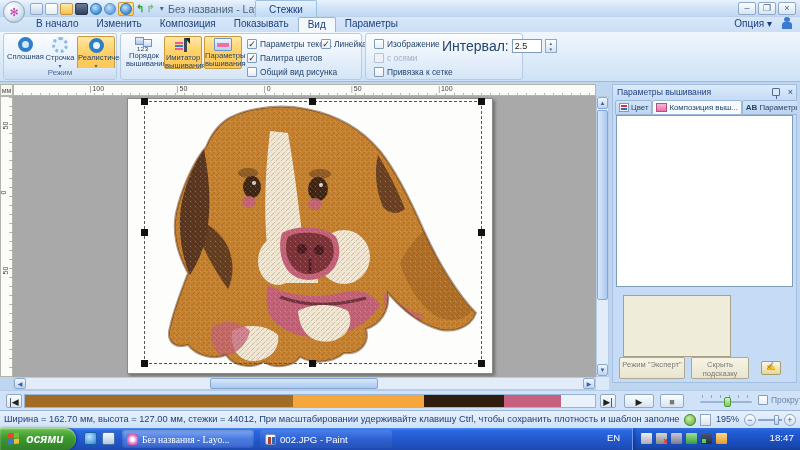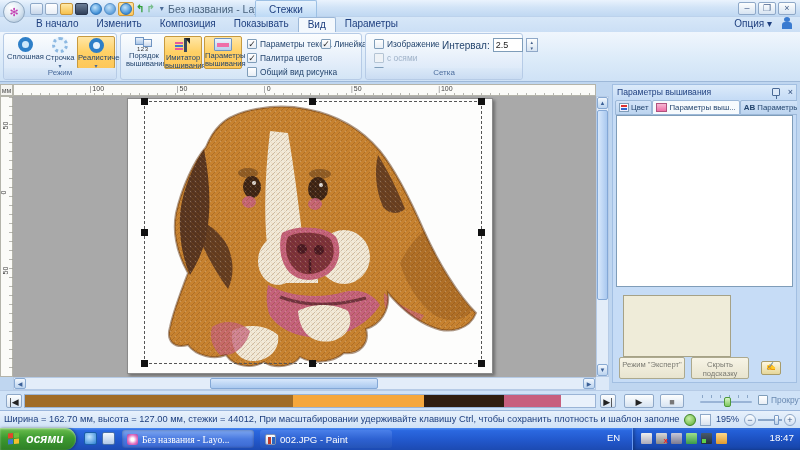--- a/index.html
+++ b/index.html
@@ -71,21 +71,21 @@
   .i-folder { width:18px; height:13px; position:relative; background:linear-gradient(#eef5fd,#b7cfeb); border:1px solid #6f94c2; border-radius:1px; }
   .i-folder:before { content:""; position:absolute; left:2px; top:4px; right:2px; height:4px; background:#ef6fa8; }
   .cbrow { position:absolute; display:flex; align-items:center; gap:3px; }
   .cb { width:10px; height:10px; background:linear-gradient(#ffffff,#e8eef5); border:1px solid #7f9db9; border-radius:1px;
     font-size:9px; line-height:9px; text-align:center; color:#2d2d2d; }
   .cb .mk { visibility:hidden; }
   .cb.on .mk { visibility:visible; }
   .cb-lab { font-size:8.4px; color:#24456e; white-space:nowrap; }
   .cbrow.dis .cb { background:#eef2f6; border-color:#b4c4d4; }
   .cbrow.dis .cb-lab { color:#9fb2c8; }
-  .spin-lab { font-size:10px; color:#24456e; }
+  .spin-lab { font-size:14px; color:#24456e; }
   .spinbox { width:30px; height:14px; background:#fff; border:1px solid #7f9db9; font-size:9px; padding:1px 2px; color:#222; }
   .spinarr { width:12px; height:14px; border:1px solid #8fa8c8; background:linear-gradient(#fdfefe,#d7e4f2);
     font-size:5px; color:#44608c; text-align:center; line-height:6px; }
 
   
   .rcorner { left:0; top:84px; width:13px; height:12px; background:#f4f4f0; border:1px solid #b4b4aa;
     font-size:7px; color:#555; text-align:center; line-height:11px; }
   .hruler { left:13px; top:84px; width:583px; height:12px; background:#fbfbf8; border:1px solid #b4b4aa; overflow:hidden;
     }
   .hruler .ticks { position:absolute; inset:0;
@@ -314,21 +314,20 @@
       </div>
       <div class="cbrow" style="left:8px; top:33px;">
         <span class="cb"><span class="mk">✓</span></span>
         <span class="cb-lab">Привязка к сетке</span>
       </div>
       <div class="cbrow" style="left:76px; top:4px;">
         <span class="spin-lab">Интервал:</span>
         <span class="spinbox">2.5</span>
         <span class="spinarr">▴<br>▾</span>
       </div>
-      <div class="g-label">Сетка</div>
     </div>
   </div>
 
   <div class="abs rcorner">мм</div>
   <div class="abs hruler">
     <span class="ticks"></span>
     <span class="rlab" style="left:13%;">100</span>
     <span class="rlab" style="left:28%;">50</span>
     <span class="rlab" style="left:43%;">0</span>
     <span class="rlab" style="left:58%;">50</span>
@@ -414,21 +413,21 @@
     <div class="p-head">Параметры вышивания</div>
     <span class="p-pin"></span>
     <span class="p-close">×</span>
     <div class="p-tabs">
       <span class="p-tab">
         <span class="ic-pal"></span>
         <span>Цвет</span>
       </span>
       <span class="p-tab active">
         <span class="ic-pink"></span>
-        <span>Параметры выш...</span>
+        <span>Композиция выш...</span>
       </span>
       <span class="p-tab">
         <span class="ab">AB</span>
         <span>Параметры текста</span>
       </span>
     </div>
     <div class="p-body"></div>
     <div class="p-hint"></div>
     <div class="p-btn" style="left:6px; top:272px; width:66px;">Режим "Эксперт"</div>
     <div class="p-btn" style="left:78px; top:272px; width:58px;">Скрыть подсказку</div>

